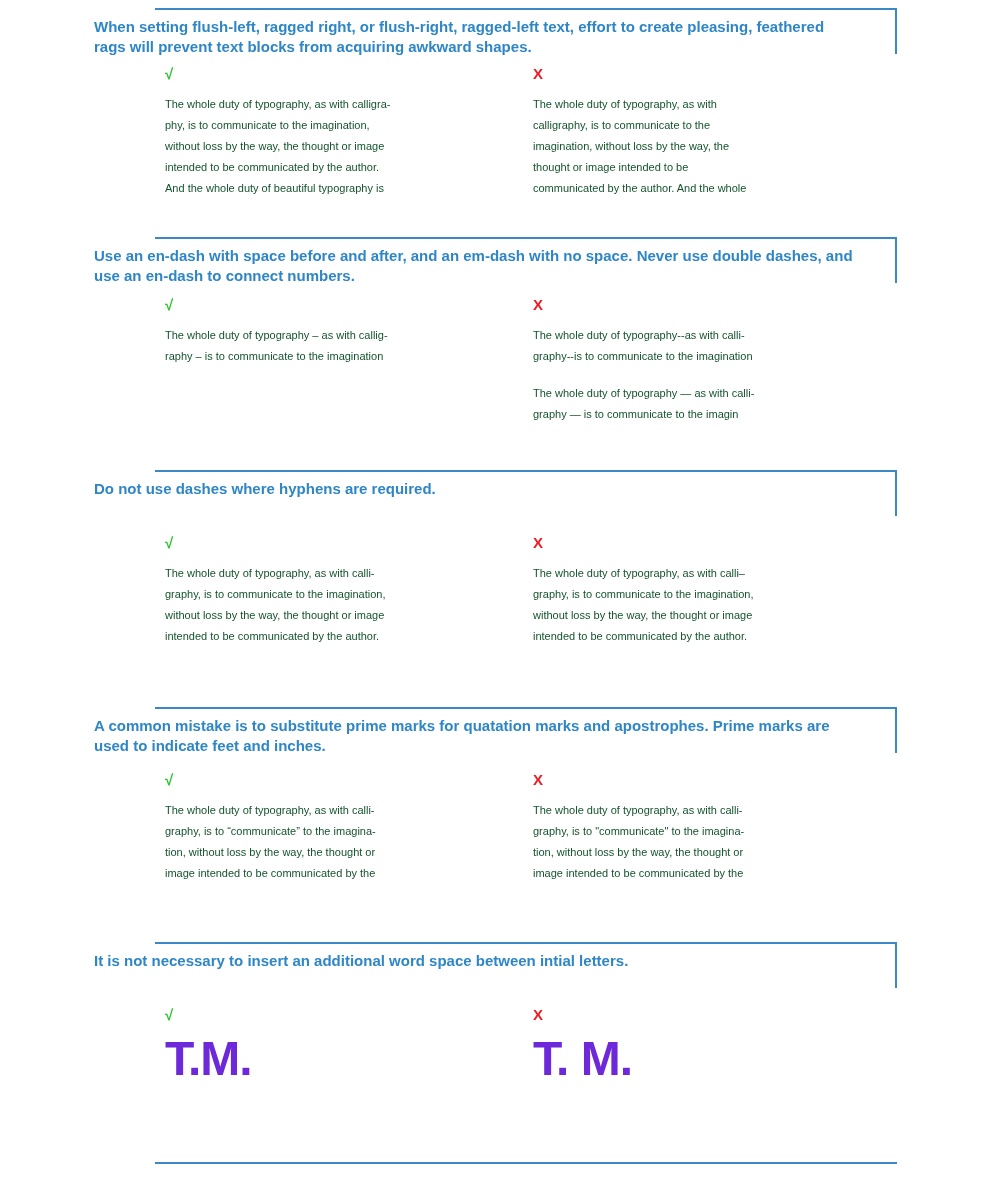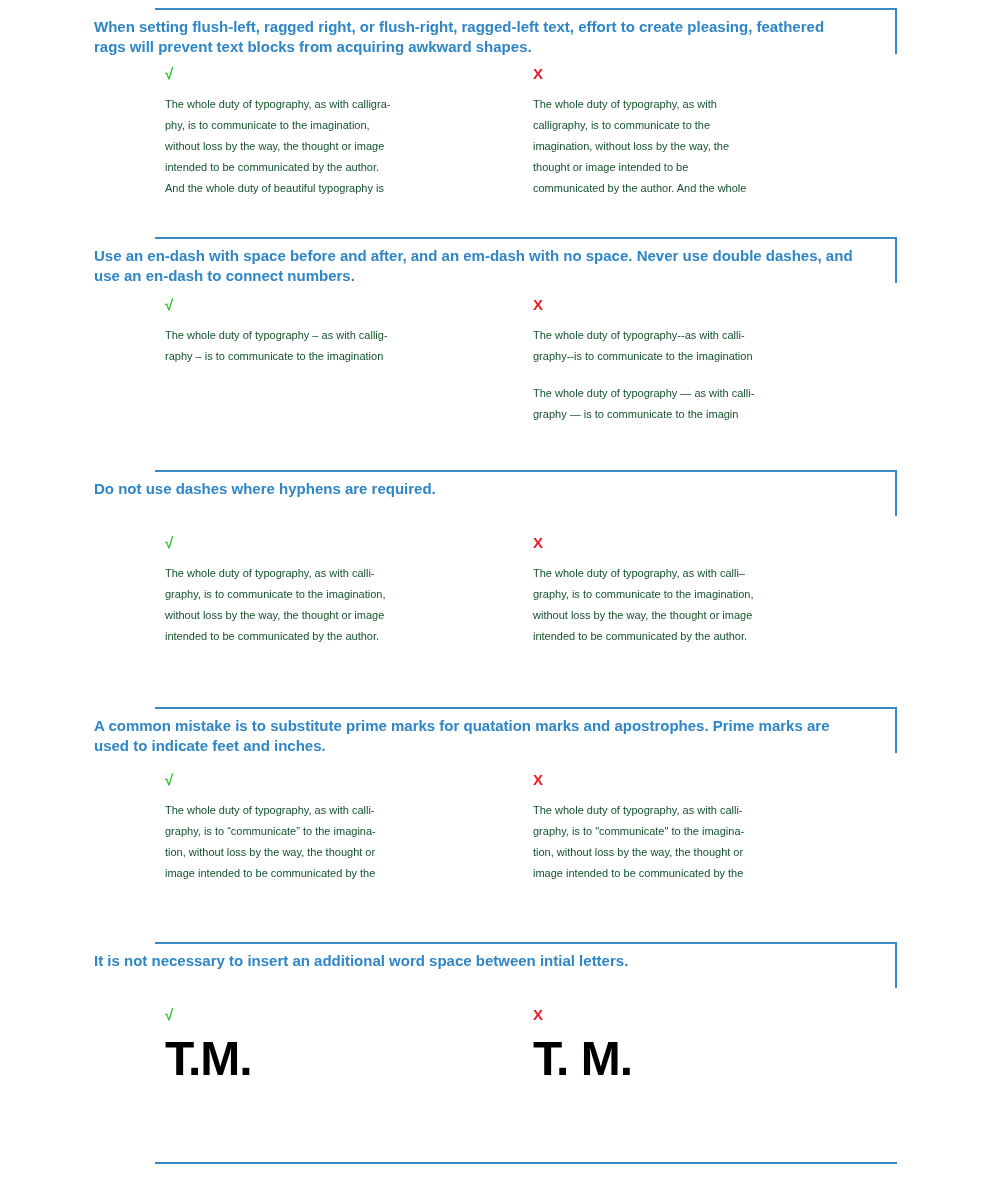--- a/index.html
+++ b/index.html
@@ -27,21 +27,21 @@
   .mark{font-size:15px;line-height:20px;font-weight:bold;margin-bottom:10px;}
   .mark.good{color:#2ec62e;}
   .mark.bad{color:#ec1b24;}
   .para{
     margin:0 0 16px 0;
     font-size:11px;line-height:21px;color:#14532d;
     white-space:pre-line;
   }
   .display{
     margin-top:6px;
-    font-size:48px;line-height:1;font-weight:bold;color:#000000;
+    font-size:48px;line-height:1;font-weight:bold;color:#6d28d9;
     letter-spacing:-1px;
   }
   
   .s0r{top:8px;}   .s0h{top:17px;}  .s0c{top:64px;}
   .s1r{top:237px;} .s1h{top:246px;} .s1c{top:295px;}
   .s2r{top:470px;} .s2h{top:479px;} .s2c{top:533px;}
   .s3r{top:707px;} .s3h{top:716px;} .s3c{top:770px;}
   .s4r{top:942px;} .s4h{top:951px;} .s4c{top:1005px;}
   .bottom-rule{
     position:absolute;left:155px;top:1162px;width:742px;height:2px;

